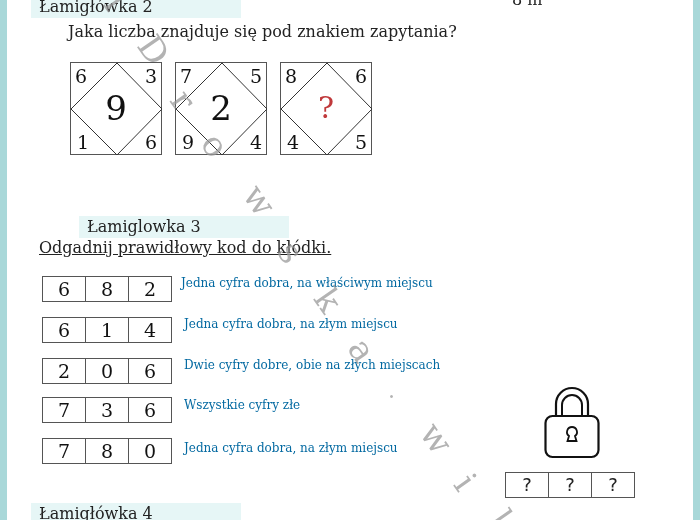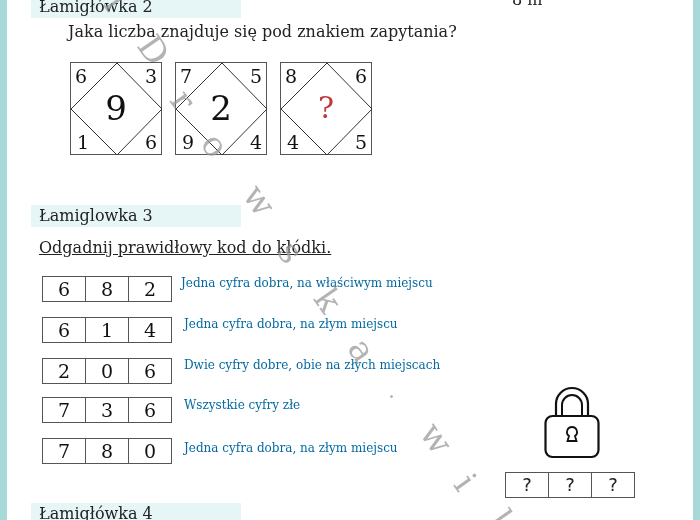--- a/index.html
+++ b/index.html
@@ -65,21 +65,21 @@
   <svg width="92" height="93">
       <polygon points="46,0 91,46 46,92 0,46" fill="none" stroke="#333" stroke-width="1"></polygon>
     </svg>
   <span class="corner c-tl">8</span>
   <span class="corner c-tr">6</span>
   <span class="corner c-bl">4</span>
   <span class="corner c-br">5</span>
   <div class="center q">?</div>
 </div>
 
-<div class="heading" style="top:205px;">Łamiglowka 3</div>
+<div class="heading" style="top:216px;margin-left:48px;">Łamiglowka 3</div>
 <div class="question" style="top:238px;text-decoration:underline;">Odgadnij prawidłowy kod do kłódki.</div>
 
 <div class="code" style="top:276px;">
   <span>6</span>
   <span>8</span>
   <span>2</span>
 </div>
 <div class="hint" style="top:276px;left:181px;">Jedna cyfra dobra, na właściwym miejscu</div>
 
 <div class="code" style="top:317px;">

